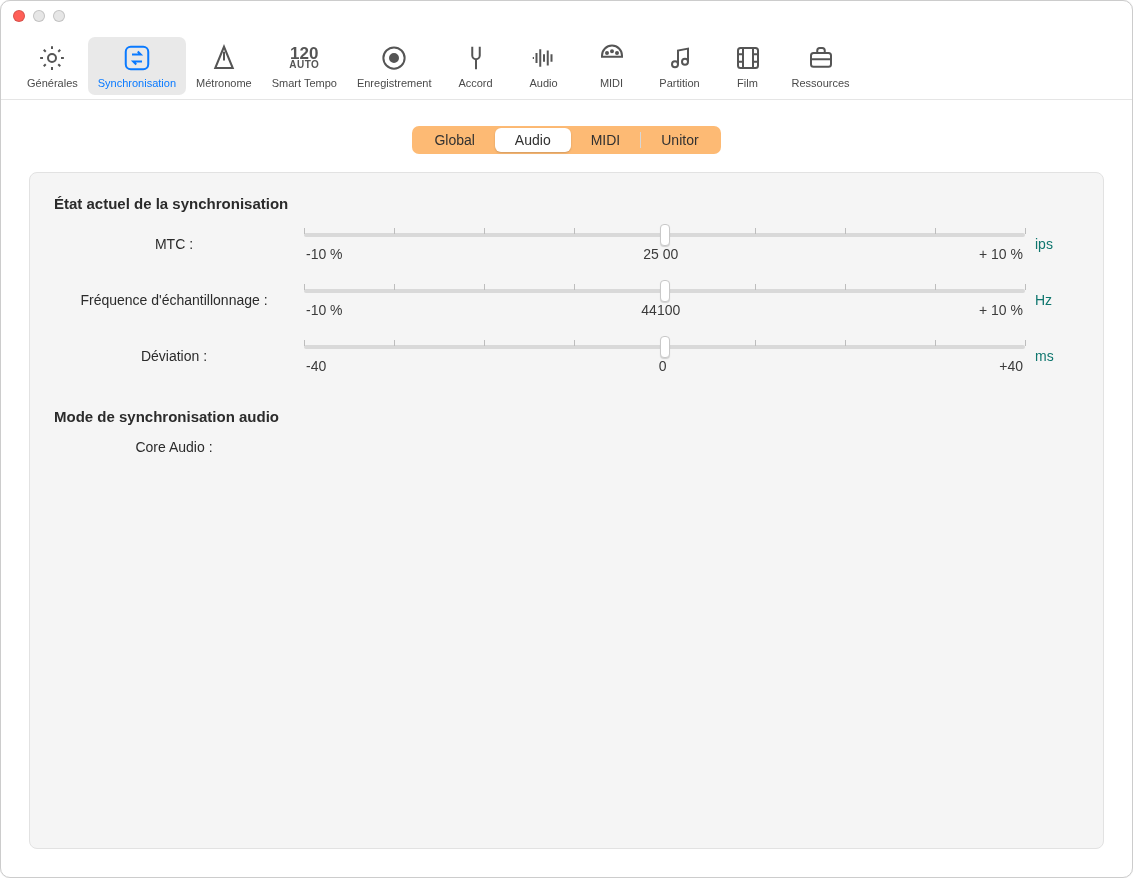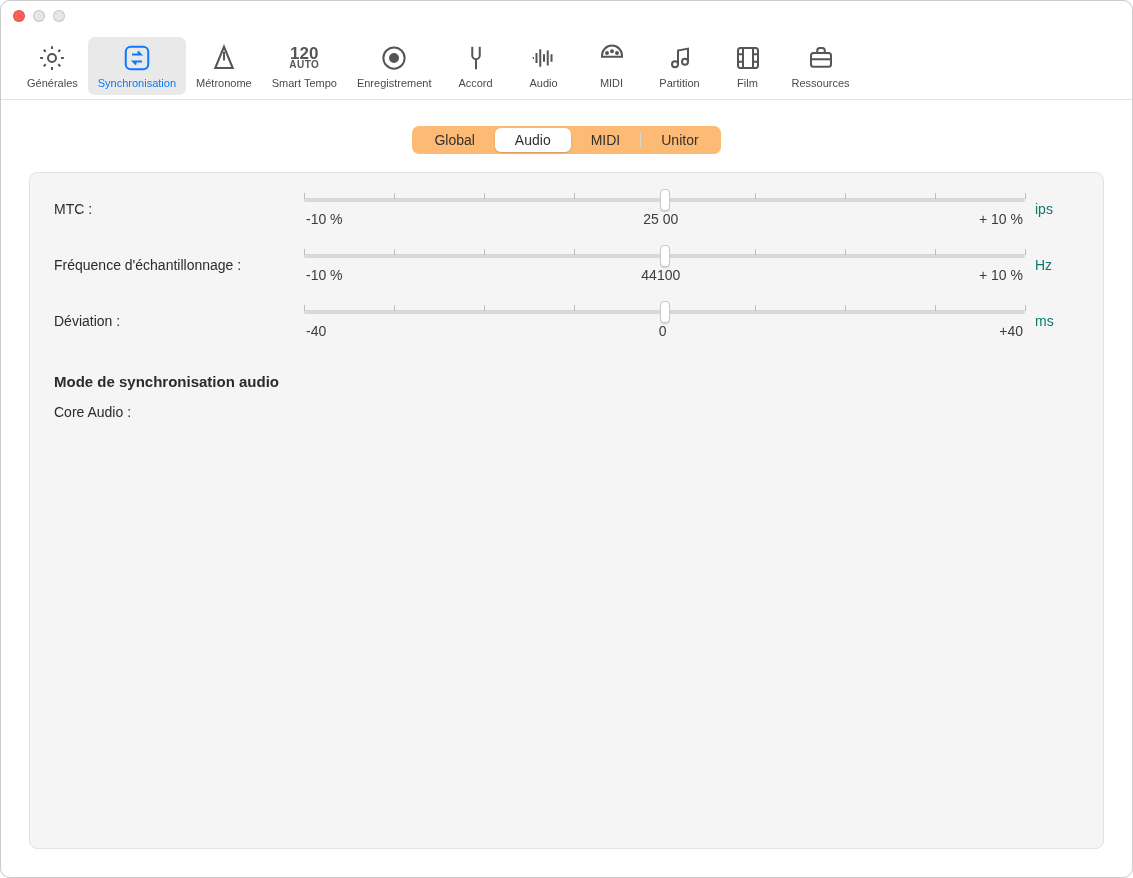--- a/index.html
+++ b/index.html
@@ -87,21 +87,21 @@
       font-size: 15px; font-weight: 700; color: #2b2b2b; margin: 4px 0 14px 0;
     }
     .row {
       display: grid;
       grid-template-columns: 240px 1fr 44px;
       align-items: center;
       column-gap: 10px;
       margin-bottom: 4px;
     }
     .row-label {
-      text-align: left; font-size: 14px; color: #2b2b2b;
+      text-align: center; font-size: 14px; color: #2b2b2b;
     }
     .row-unit {
       font-size: 14px; color: #0f766e; text-align: left;
     }
     .slider-wrap { display: flex; flex-direction: column; }
     .slider-track {
       position: relative; height: 18px; display: flex; align-items: center;
     }
     .track-line {
       position: absolute; left: 0; right: 0; top: 50%; height: 4px; transform: translateY(-50%);
@@ -264,20 +264,21 @@
     <div class="segmented">
       <div class="seg-opt">Global</div>
       <div class="seg-opt selected">Audio</div>
       <div class="seg-opt">MIDI</div>
       <div class="seg-sep"></div>
       <div class="seg-opt">Unitor</div>
     </div>
 
     <div class="panel">
 
+      <div class="section-title">État actuel de la synchronisation</div>
 
       <div class="row">
         <div class="row-label">MTC :</div>
         <div class="slider-wrap">
           <div class="slider-track">
             <div class="track-line"></div>
             <div class="tick" style="left:0%"></div>
               <div class="tick" style="left:12.5%"></div>
               <div class="tick" style="left:25%"></div>
               <div class="tick" style="left:37.5%"></div>

